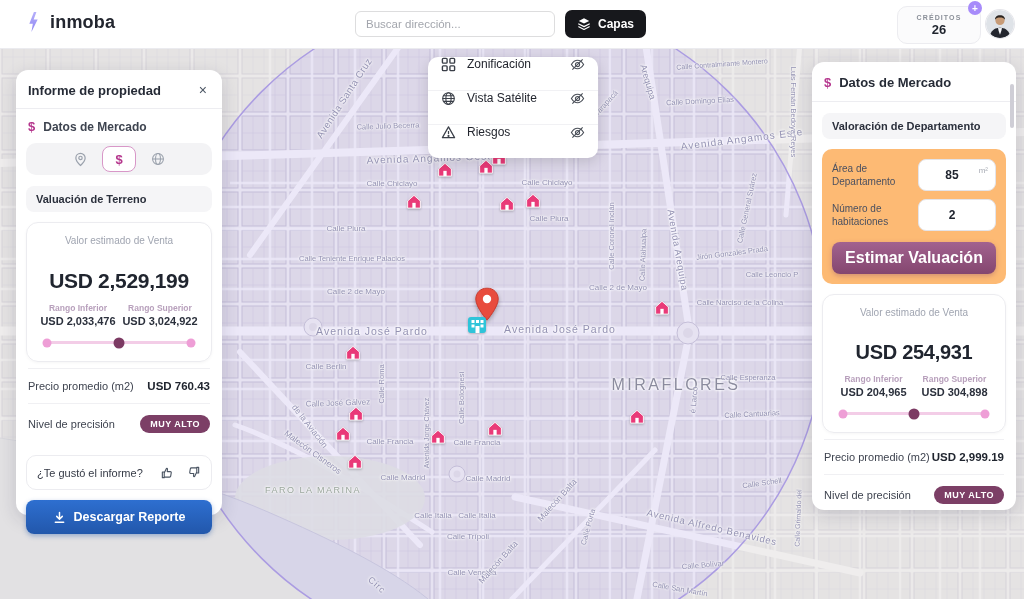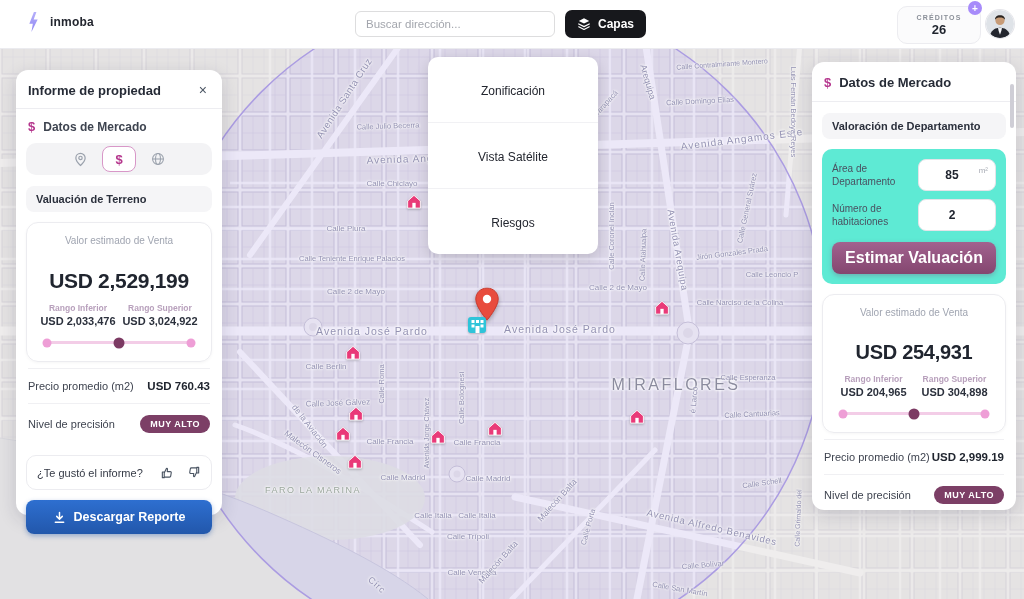--- a/index.html
+++ b/index.html
@@ -8,37 +8,37 @@
   #map-layer{position:absolute;inset:0;z-index:0;}
   .street-label{position:absolute;white-space:nowrap;color:#9391b2;font-size:8px;font-weight:500;
     text-shadow:0 0 2px #fff,0 0 3px #fff,0 0 4px #fff;pointer-events:none;}
   #label-layer,#marker-layer{position:absolute;inset:0;z-index:2;}
   .house-marker{position:absolute;transform:translate(-50%,-62%);filter:drop-shadow(0 1px 1px rgba(0,0,0,.25));cursor:pointer;}
   .pin-marker{position:absolute;transform:translate(-50%,-97%);filter:drop-shadow(0 2px 2px rgba(0,0,0,.3));}
   .building-marker{position:absolute;transform:translate(-50%,-50%);filter:drop-shadow(0 1px 1px rgba(0,0,0,.25));}
   
   #topbar{position:absolute;left:0;top:0;width:1024px;height:48px;background:#fff;border-bottom:1px solid #ebebef;z-index:6;}
   #logo{position:absolute;left:26px;top:10px;display:flex;align-items:center;gap:9px;cursor:pointer;}
-  #logo .word{font-size:12px;font-weight:700;color:#23262f;letter-spacing:.2px;}
+  #logo .word{font-size:18px;font-weight:700;color:#23262f;letter-spacing:.2px;}
   #search{position:absolute;left:355px;top:11px;width:200px;height:26px;border:1px solid #ddddde;border-radius:6px;
     padding:0 10px;font-size:11.5px;color:#333;outline:none;box-sizing:border-box;background:#fff;font-family:inherit;}
   #search::placeholder{color:#a3a6ad;}
   #capas-btn{position:absolute;left:565px;top:10px;height:28px;padding:0 12px;background:#17181c;border:none;border-radius:7px;
     color:#fff;font-size:12px;font-weight:600;display:flex;align-items:center;gap:7px;cursor:pointer;font-family:inherit;}
   #credits-chip{position:absolute;left:897px;top:6px;width:82px;height:36px;background:#fbfbfc;border:1px solid #ececf0;
     border-radius:10px;display:flex;flex-direction:column;align-items:center;justify-content:center;cursor:pointer;}
   #credits-chip .lab{font-size:7px;letter-spacing:1.1px;color:#8a8f98;font-weight:600;}
   #credits-chip .val{font-size:13px;font-weight:700;color:#1f242e;margin-top:1px;}
   #credits-plus{position:absolute;left:968px;top:1px;width:14px;height:14px;border-radius:50%;background:#a78bfa;color:#fff;
     font-size:10px;font-weight:700;display:flex;align-items:center;justify-content:center;z-index:7;cursor:pointer;}
   #avatar{position:absolute;left:986px;top:10px;width:28px;height:28px;border-radius:50%;overflow:hidden;cursor:pointer;box-shadow:0 0 0 1px #e5e5ea;}
   
   #layers-menu{position:absolute;left:428px;top:57px;width:170px;background:#fff;border-radius:10px;z-index:6;
     box-shadow:0 4px 14px rgba(0,0,0,.14);overflow:hidden;}
-  .layer-row{height:33px;display:flex;align-items:center;padding:16px 13px;gap:11px;cursor:pointer;border-top:1px solid #f1f1f4;flex-direction:column;}
+  .layer-row{height:33px;display:flex;align-items:flex-start;padding:0 13px;gap:11px;cursor:pointer;border-top:1px solid #f1f1f4;}
   .layer-row:first-child{border-top:none;}
   .layer-row .lab{flex:1;font-size:12px;font-weight:500;color:#23262f;}
   
   .panel{position:absolute;background:#fff;border-radius:12px;box-shadow:0 5px 18px rgba(30,30,60,.16);z-index:5;box-sizing:border-box;}
   .panel-head{display:flex;align-items:center;justify-content:space-between;padding:11px 12px 9px;border-bottom:1px solid #ededf1;}
   .panel-title{font-size:13px;font-weight:700;color:#262b36;}
   .close-x{font-size:14px;color:#4b5563;cursor:pointer;line-height:1;padding:2px 3px;}
   .dollar-row{display:flex;align-items:center;gap:8px;padding:10px 12px 0;}
   .dollar-ic{font-size:13px;font-weight:700;color:#b5368d;}
   .dollar-lab{font-size:12px;font-weight:600;color:#3e4450;}
@@ -69,21 +69,21 @@
   .feedback{margin:11px 10px 0;border:1px solid #ececf0;border-radius:10px;padding:9px 10px;display:flex;align-items:center;justify-content:space-between;}
   .feedback .q{font-size:11px;color:#353a46;}
   .fb-ics{display:flex;gap:11px;}
   .thumb-ic{cursor:pointer;}
   #download-btn{margin:10px 10px 0;width:calc(100% - 20px);height:34px;border:none;border-radius:8px;cursor:pointer;
     background:linear-gradient(180deg,#2e6fd0,#2257ab);color:#fff;font-size:12.5px;font-weight:700;
     display:flex;align-items:center;justify-content:center;gap:8px;font-family:inherit;box-shadow:0 2px 5px rgba(34,87,171,.4);}
   
   #right-panel{left:812px;top:62px;width:204px;height:448px;}
   #rp-scrollthumb{position:absolute;right:2px;top:22px;width:4px;height:44px;background:#cfced6;border-radius:3px;cursor:pointer;}
-  .gray-card{margin:10px 10px 0;background:#5eead4;border-radius:10px;padding:10px;}
+  .gray-card{margin:10px 10px 0;background:#fdba74;border-radius:10px;padding:10px;}
   .inp-row{display:flex;align-items:center;gap:8px;margin-bottom:8px;}
   .inp-row .ilab{flex:0 0 78px;font-size:10px;color:#4a5060;line-height:1.35;}
   .inp-wrap{flex:1;position:relative;height:30px;background:#fff;border:1px solid #e4e4e9;border-radius:8px;}
   .inp-wrap input{width:100%;height:100%;border:none;background:transparent;text-align:center;font-size:12px;font-weight:700;
     color:#20252f;outline:none;font-family:inherit;box-sizing:border-box;padding:0 14px 0 4px;}
   .inp-unit{position:absolute;right:7px;top:6px;font-size:8px;color:#a7abb4;}
   #estimate-btn{width:100%;height:32px;border:none;border-radius:8px;cursor:pointer;margin-top:3px;
     background:linear-gradient(180deg,#a2628f,#84466f);color:#fff;font-size:16px;font-weight:700;font-family:inherit;
     box-shadow:0 2px 5px rgba(132,70,111,.35);}
   #right-panel .vcard .vval{font-size:20px;}

